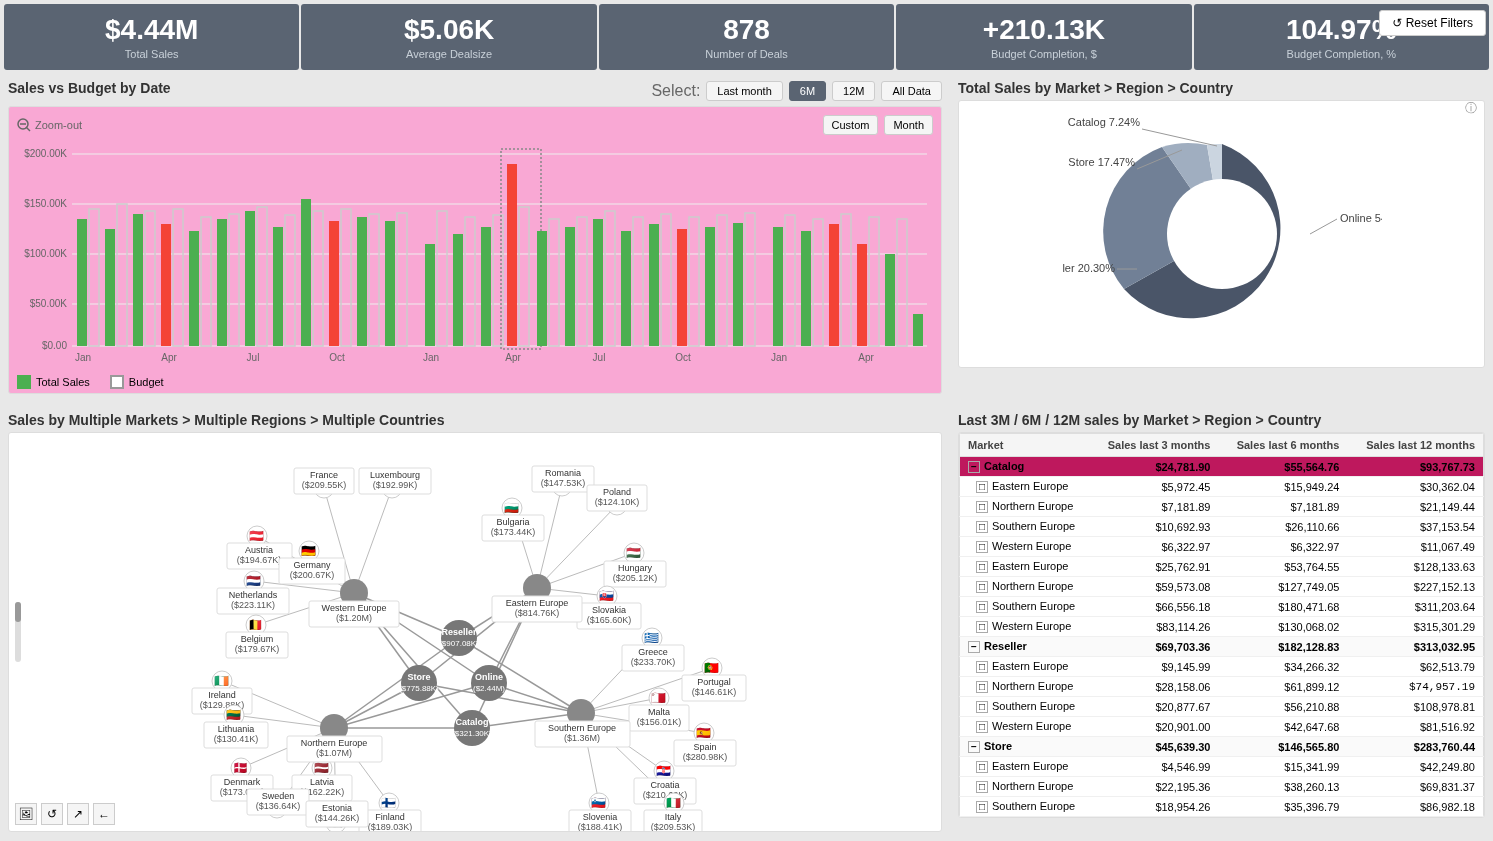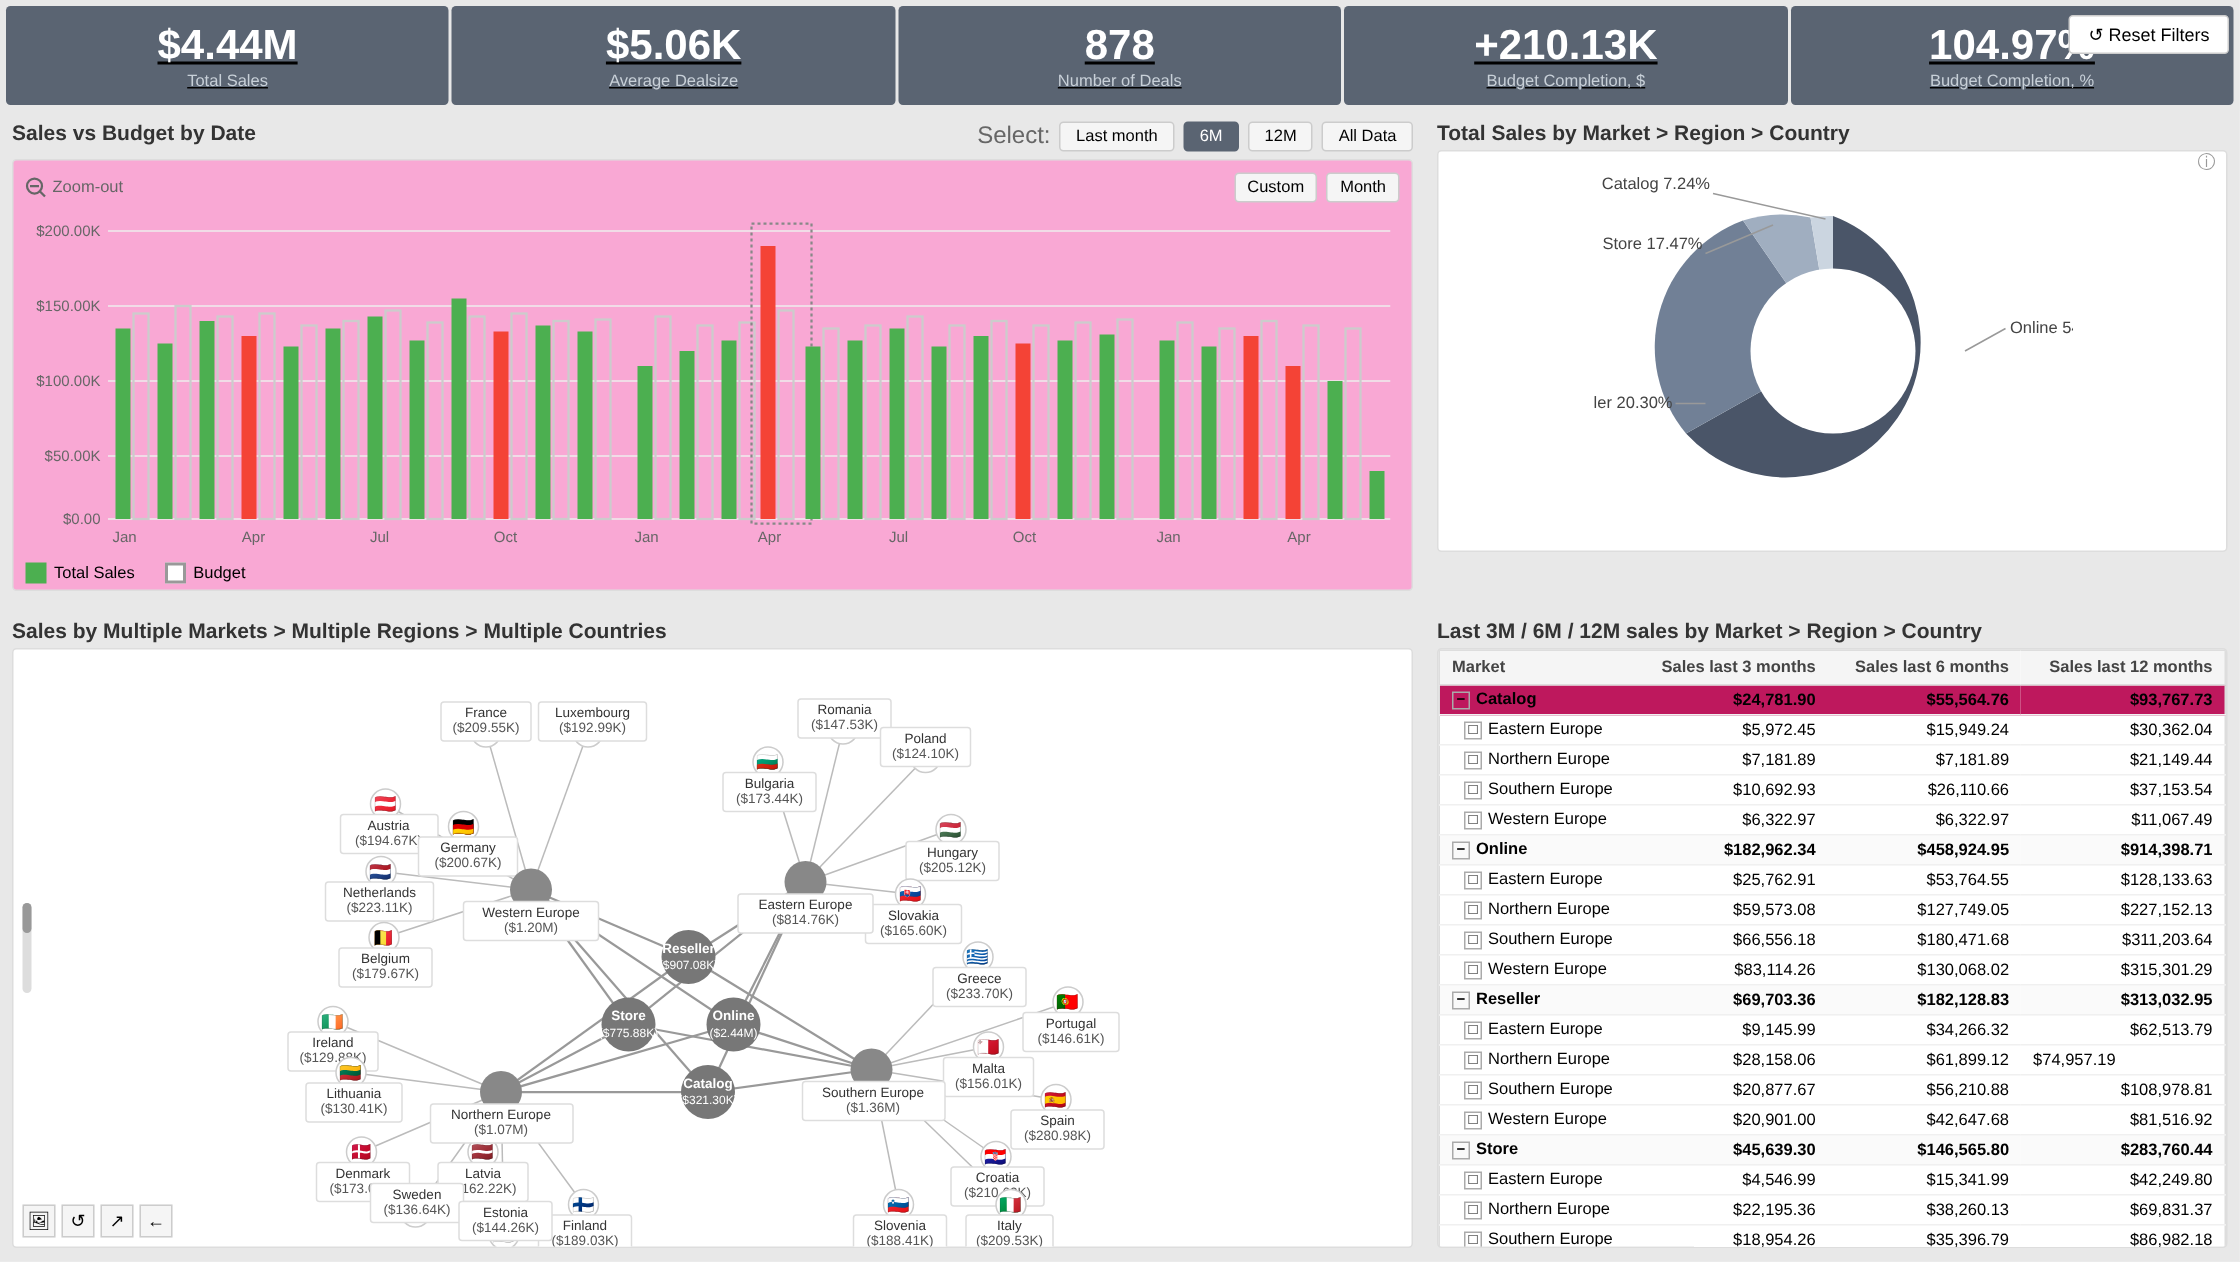--- a/index.html
+++ b/index.html
@@ -32,21 +32,21 @@
     .sales-table th { background: #f5f5f5; padding: 5px 8px; text-align: left; font-weight: bold; color: #444; border-bottom: 1px solid #ddd; white-space: nowrap; }
     .sales-table td { padding: 3px 8px; border-bottom: 1px solid #f0f0f0; }
     .expand-icon { display: inline-block; width: 12px; height: 12px; border: 1px solid #aaa; text-align: center; line-height: 10px; font-size: 10px; margin-right: 4px; cursor: pointer; }
     .sub-icon { display: inline-block; width: 12px; height: 12px; border: 1px solid #aaa; text-align: center; line-height: 10px; font-size: 10px; margin-right: 4px; }
   </style>
 </head>
 <body>
 
 <div style="position:relative; width:1493px; min-height:841px; background:#e8e8e8;">
 
-  <div class="kpi-row" style="position:relative;text-decoration:underline;">
+  <div class="kpi-row" style="position:relative;">
     <div class="kpi-card">
       <div class="kpi-value">$4.44M</div>
       <div class="kpi-label">Total Sales</div>
     </div>
     <div class="kpi-card">
       <div class="kpi-value">$5.06K</div>
       <div class="kpi-label">Average Dealsize</div>
     </div>
     <div class="kpi-card">
       <div class="kpi-value">878</div>
@@ -560,26 +560,20 @@
                 <td style="text-align: right;">$10,692.93</td>
                 <td style="text-align: right;">$26,110.66</td>
                 <td style="text-align: right;">$37,153.54</td>
               </tr>
               <tr>
                 <td><span class="sub-icon" style="margin-left:8px;">□</span>Western Europe</td>
                 <td style="text-align: right;">$6,322.97</td>
                 <td style="text-align: right;">$6,322.97</td>
                 <td style="text-align: right;">$11,067.49</td>
               </tr>
-              <tr style="font-weight: bold; background: rgb(250, 250, 250);">
-                <td><span class="expand-icon">−</span>Online</td>
-                <td style="text-align: right;">$182,962.34</td>
-                <td style="text-align: right;">$458,924.95</td>
-                <td style="text-align: right;">$914,398.71</td>
-              </tr>
               <tr>
                 <td><span class="sub-icon" style="margin-left:8px;">□</span>Eastern Europe</td>
                 <td style="text-align: right;">$25,762.91</td>
                 <td style="text-align: right;">$53,764.55</td>
                 <td style="text-align: right;">$128,133.63</td>
               </tr>
               <tr>
                 <td><span class="sub-icon" style="margin-left:8px;">□</span>Northern Europe</td>
                 <td style="text-align: right;">$59,573.08</td>
                 <td style="text-align: right;">$127,749.05</td>
@@ -606,21 +600,21 @@
               <tr>
                 <td><span class="sub-icon" style="margin-left:8px;">□</span>Eastern Europe</td>
                 <td style="text-align: right;">$9,145.99</td>
                 <td style="text-align: right;">$34,266.32</td>
                 <td style="text-align: right;">$62,513.79</td>
               </tr>
               <tr>
                 <td><span class="sub-icon" style="margin-left:8px;">□</span>Northern Europe</td>
                 <td style="text-align: right;">$28,158.06</td>
                 <td style="text-align: right;">$61,899.12</td>
-                <td style="">$74,957.19</td>
+                <td style="text-align: right; font-family: Liberation Mono, monospace;">$74,957.19</td>
               </tr>
               <tr>
                 <td><span class="sub-icon" style="margin-left:8px;">□</span>Southern Europe</td>
                 <td style="text-align: right;">$20,877.67</td>
                 <td style="text-align: right;">$56,210.88</td>
                 <td style="text-align: right;">$108,978.81</td>
               </tr>
               <tr>
                 <td><span class="sub-icon" style="margin-left:8px;">□</span>Western Europe</td>
                 <td style="text-align: right;">$20,901.00</td>

